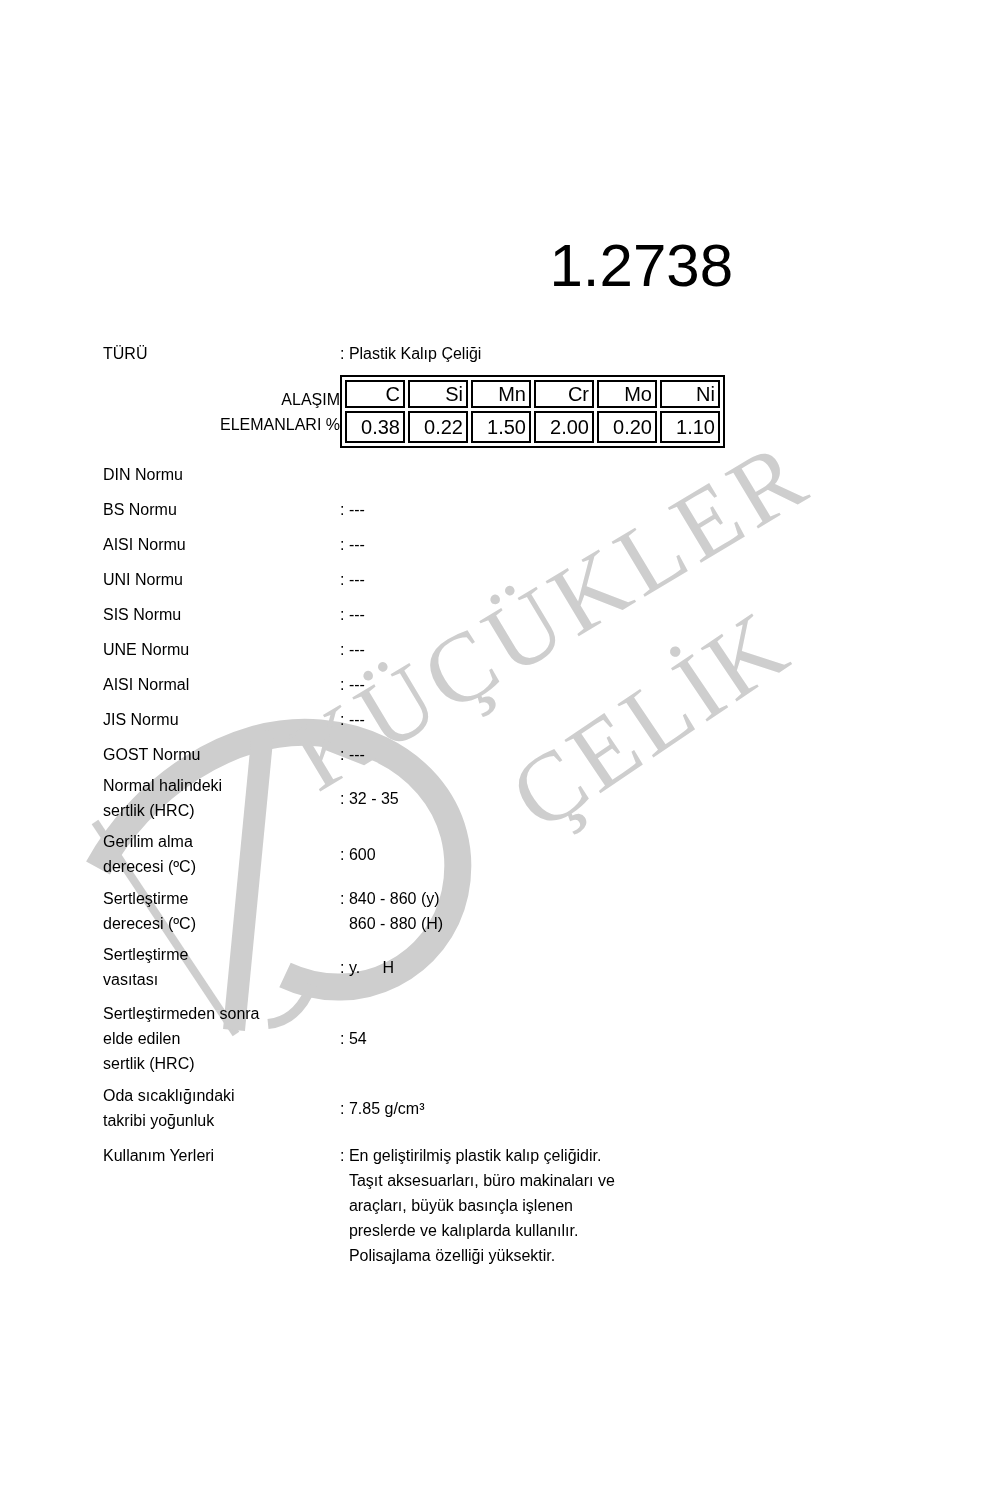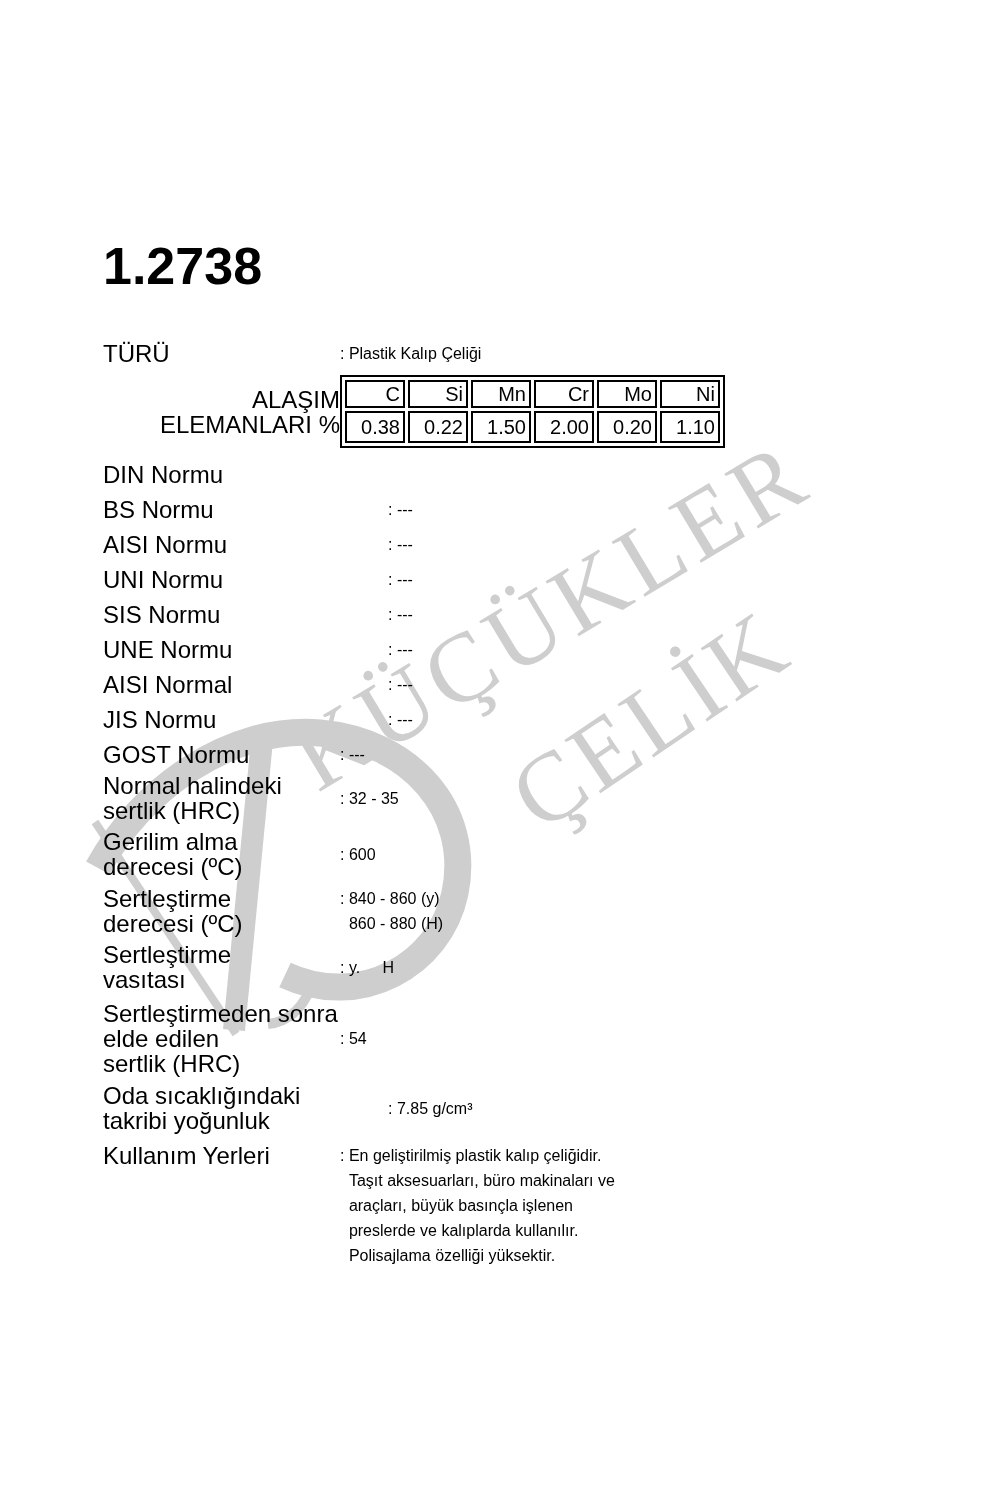--- a/index.html
+++ b/index.html
@@ -28,43 +28,43 @@
   }
   .wm-celik {
     left: 480px; top: 665px; width: 340px;
     font-size: 98px; letter-spacing: 4px;
     transform: rotate(-34deg);
   }
   .wm-logo { left: 60px; top: 690px; }
   .title {
     position: absolute; z-index: 1;
     left: 103px; top: 226px; width: 630px;
-    text-align: left;
-    font-size: 52px; font-weight: bold; line-height: 80px;
+    text-align: right;
+    font-size: 60px; font-weight: normal; line-height: 80px;
     letter-spacing: 0px;
   }
   .content {
     position: absolute; z-index: 1;
     left: 103px; top: 341px; width: 680px;
   }
   .row { display: flex; align-items: center; }
   .row.top { align-items: flex-start; }
   .row-label {
     width: 237px; flex: none;
-    font-size: 24px; line-height: 25px;
+    font-size: 16px; line-height: 25px;
     white-space: pre-line;
   }
   .row-value {
     font-size: 16px; line-height: 25px;
     white-space: pre-wrap;
   }
   .mb6  { margin-bottom: 6px; }
   .mb7  { margin-bottom: 7px; }
   .mb9  { margin-bottom: 9px; }
-  .mb10 { margin-bottom: 10px; gap: 48px; }
+  .mb10 { margin-bottom: 10px; }
   .mb14 { margin-bottom: 14px; text-align: right; }
   table.alloy {
     border-collapse: separate;
     border-spacing: 3px;
     border: 2px solid #000;
     background: #fff;
   }
   table.alloy td {
     border: 2px solid #000;
     width: 50px;

